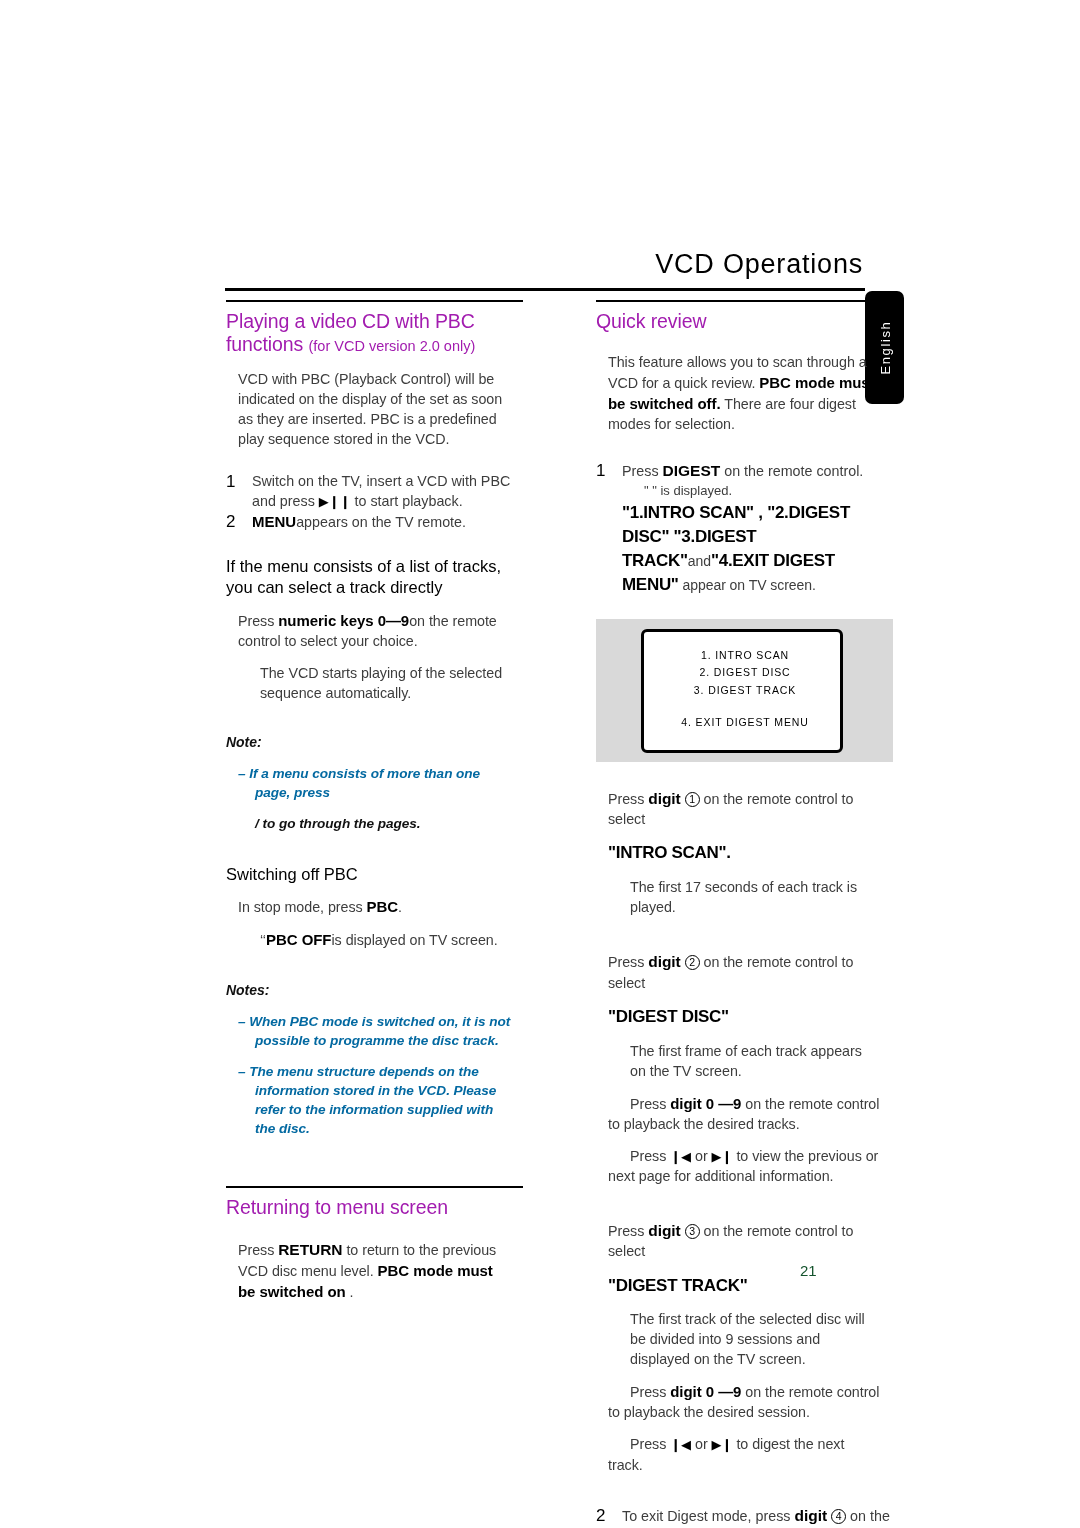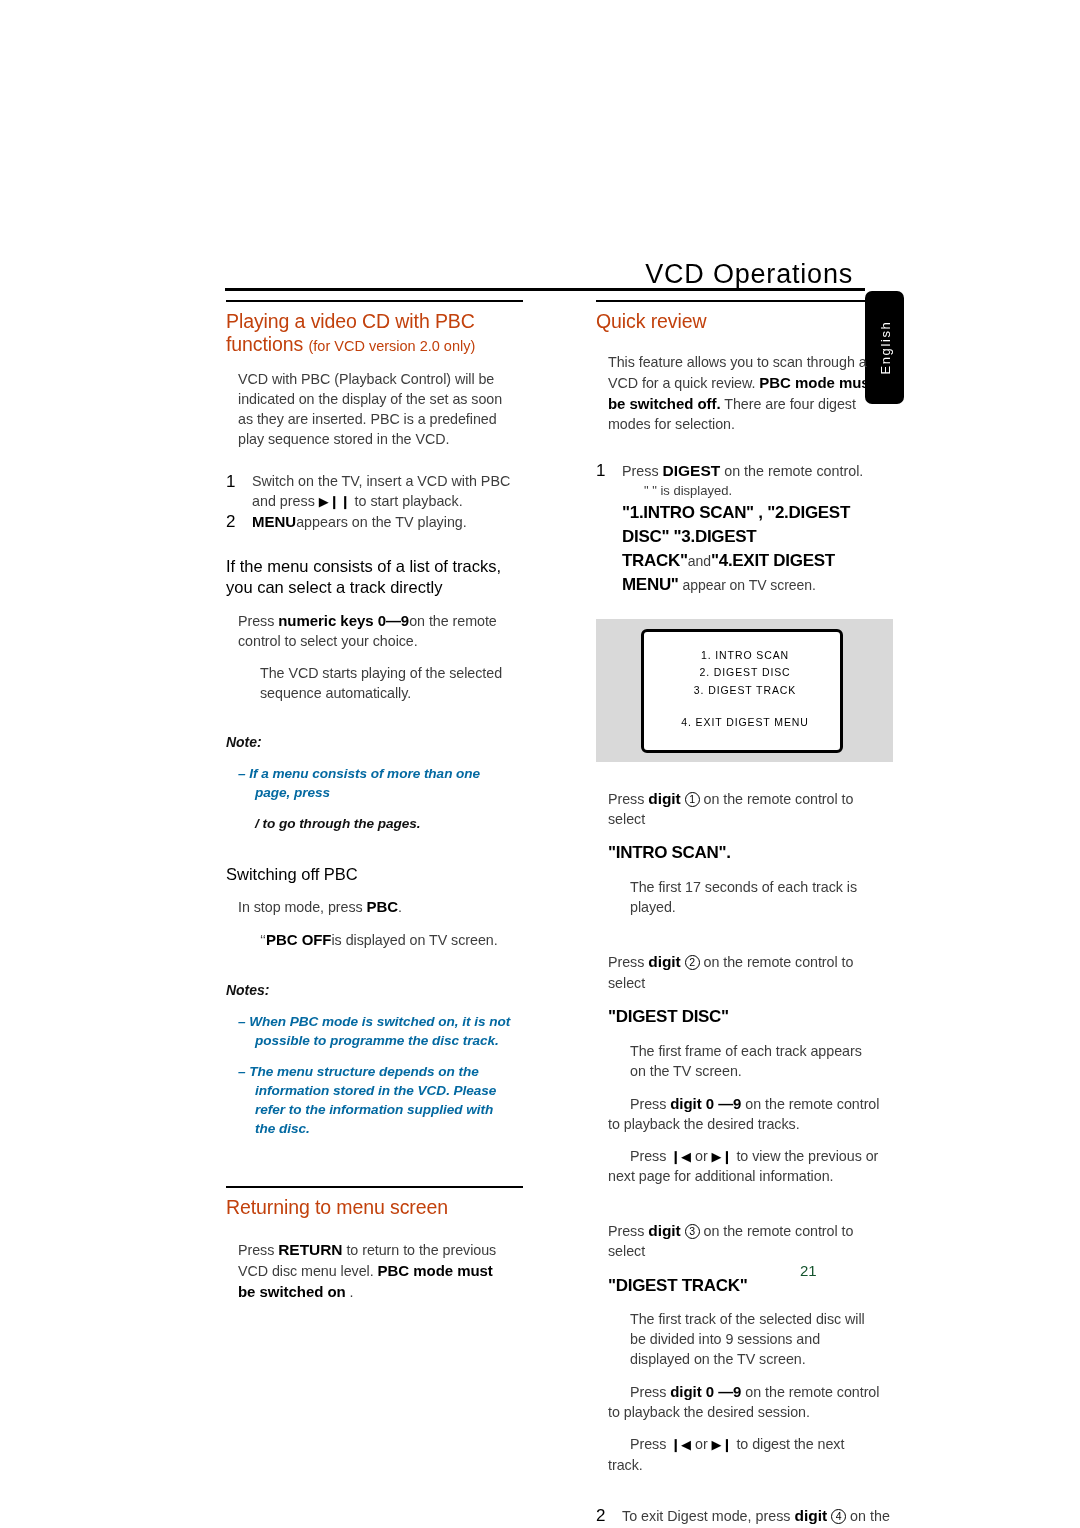--- a/index.html
+++ b/index.html
@@ -31,21 +31,21 @@
     top: 248px;
     width: 640px;
     text-align: right;
   }
   .doc-title {
     font-size: 27px;
     font-weight: 400;
     letter-spacing: 0.8px;
     color: #000;
     line-height: 1.1;
-    margin: 12px;
+    margin: 2px;
   }
   .rule-thick {
     position: absolute;
     left: 225px;
     top: 288px;
     width: 640px;
     height: 3px;
     background: #000;
   }
 
@@ -61,21 +61,21 @@
   .rule-thin {
     width: 100%;
     height: 1.6px;
     background: #000;
     margin: 0 0 7px 0;
   }
 
   h2.sec-head {
     font-size: 19.5px;
     font-weight: 400;
-    color: #c2410c;
+    color: #a21caf;
     margin: 8px 0 1px 0;
     line-height: 1.22;
     letter-spacing: -0.1px;
   }
   h2.sec-head .sub {
     font-size: 14.5px;
     letter-spacing: 0;
   }
 
   h3.sub-head {
@@ -272,21 +272,21 @@
 
     <div class="sp10"></div>
 
     <div class="step">
       <div class="num">1</div>
       <div class="body"><span>Switch on the TV, insert a VCD with PBC and press </span><span class="glyph">▶❙❙</span><span> to start playback.</span></div>
     </div>
 
     <div class="step">
       <div class="num">2</div>
-      <div class="body"><span class="b" style="font-size:15px">MENU</span><span>appears on the TV playing.</span></div>
+      <div class="body"><span class="b" style="font-size:15px">MENU</span><span>appears on the TV remote.</span></div>
     </div>
 
     <div class="sp22"></div>
 
     <h3 class="sub-head">If the menu consists of a list of tracks, you can select a track directly</h3>
 
     <p><span>Press </span><span class="b" style="font-size:15px">numeric keys 0—9</span><span>on the remote control to select your choice.</span></p>
 
     <p class="indent">The VCD starts playing of the selected sequence automatically.</p>
 

